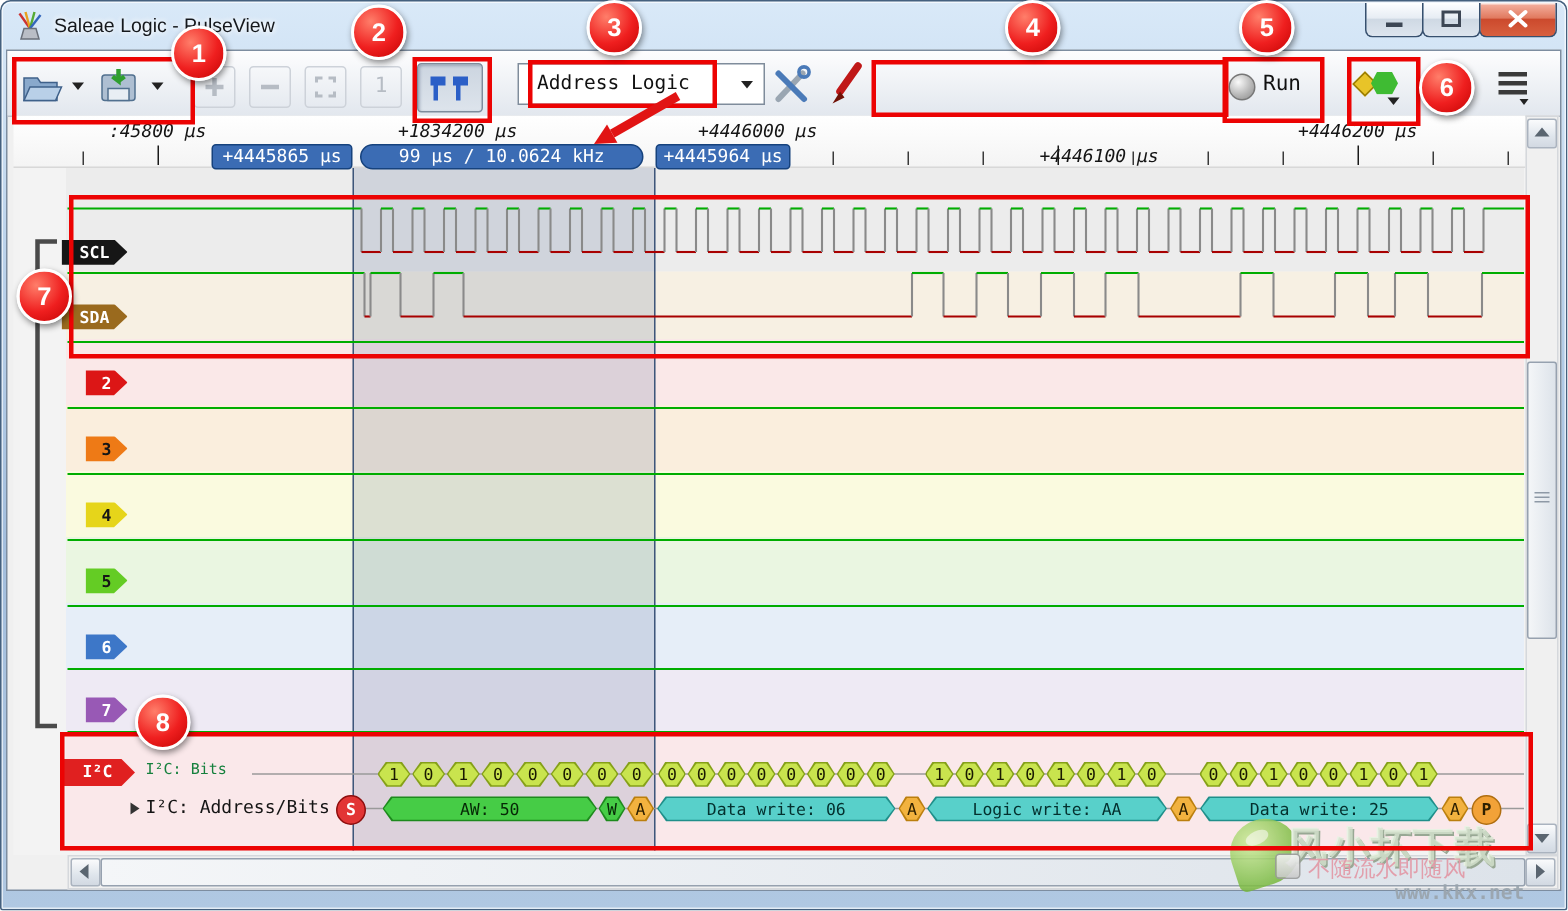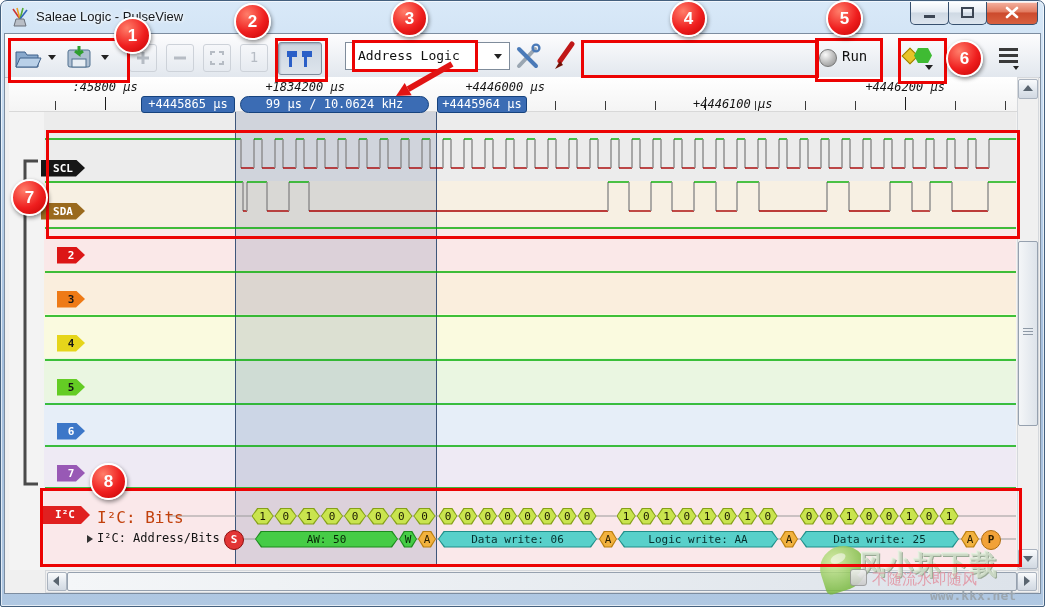--- a/index.html
+++ b/index.html
@@ -211,21 +211,21 @@
       <div class="abs" style="left: 437px; top: 96px; width: 88px; height: 15px; background: rgb(59, 108, 180); border: 1px solid rgb(22, 66, 125); color: rgb(255, 255, 255); font-size: 12px; text-align: center; line-height: 15px; white-space: nowrap; z-index: 12; border-radius: 3px;">+4445964 µs</div>
       <div class="abs" style="left: 41px; top: 159.5px; width: 44px; height: 17px; background: rgb(22, 22, 22); color: rgb(255, 255, 255); font-size: 11px; font-weight: bold; text-align: center; line-height: 17px; padding-right: 0px; z-index: 10; clip-path: polygon(0px 0px, calc(100% - 9px) 0px, 100% 50%, calc(100% - 9px) 100%, 0px 100%);">SCL</div>
       <div class="abs" style="left: 41px; top: 202.5px; width: 44px; height: 17px; background: rgb(154, 106, 30); color: rgb(255, 255, 255); font-size: 11px; font-weight: bold; text-align: center; line-height: 17px; padding-right: 0px; z-index: 10; clip-path: polygon(0px 0px, calc(100% - 9px) 0px, 100% 50%, calc(100% - 9px) 100%, 0px 100%);">SDA</div>
       <div class="abs" style="left: 57px; top: 246.5px; width: 28px; height: 17px; background: rgb(220, 22, 22); color: rgb(255, 255, 255); font-size: 11px; font-weight: bold; text-align: center; line-height: 17px; padding-right: 0px; z-index: 10; clip-path: polygon(0px 0px, calc(100% - 9px) 0px, 100% 50%, calc(100% - 9px) 100%, 0px 100%);">2</div>
       <div class="abs" style="left: 57px; top: 290.5px; width: 28px; height: 17px; background: rgb(238, 122, 22); color: rgb(22, 22, 22); font-size: 11px; font-weight: bold; text-align: center; line-height: 17px; padding-right: 0px; z-index: 10; clip-path: polygon(0px 0px, calc(100% - 9px) 0px, 100% 50%, calc(100% - 9px) 100%, 0px 100%);">3</div>
       <div class="abs" style="left: 57px; top: 334.5px; width: 28px; height: 17px; background: rgb(230, 213, 26); color: rgb(22, 22, 22); font-size: 11px; font-weight: bold; text-align: center; line-height: 17px; padding-right: 0px; z-index: 10; clip-path: polygon(0px 0px, calc(100% - 9px) 0px, 100% 50%, calc(100% - 9px) 100%, 0px 100%);">4</div>
       <div class="abs" style="left: 57px; top: 378.5px; width: 28px; height: 17px; background: rgb(100, 204, 36); color: rgb(22, 22, 22); font-size: 11px; font-weight: bold; text-align: center; line-height: 17px; padding-right: 0px; z-index: 10; clip-path: polygon(0px 0px, calc(100% - 9px) 0px, 100% 50%, calc(100% - 9px) 100%, 0px 100%);">5</div>
       <div class="abs" style="left: 57px; top: 422.5px; width: 28px; height: 17px; background: rgb(61, 119, 200); color: rgb(255, 255, 255); font-size: 11px; font-weight: bold; text-align: center; line-height: 17px; padding-right: 0px; z-index: 10; clip-path: polygon(0px 0px, calc(100% - 9px) 0px, 100% 50%, calc(100% - 9px) 100%, 0px 100%);">6</div>
       <div class="abs" style="left: 57px; top: 464.5px; width: 28px; height: 17px; background: rgb(152, 89, 181); color: rgb(255, 255, 255); font-size: 11px; font-weight: bold; text-align: center; line-height: 17px; padding-right: 0px; z-index: 10; clip-path: polygon(0px 0px, calc(100% - 9px) 0px, 100% 50%, calc(100% - 9px) 100%, 0px 100%);">7</div>
       <div class="abs" style="left: 40px; top: 506px; width: 50px; height: 18px; background: rgb(224, 32, 32); color: rgb(255, 255, 255); font-size: 11px; font-weight: bold; text-align: center; line-height: 18px; z-index: 10; clip-path: polygon(0px 0px, calc(100% - 9px) 0px, 100% 50%, calc(100% - 9px) 100%, 0px 100%);">I²C</div>
-      <div class="abs" style="left: 97px; top: 508px; font-size: 16px; color: #c2410c; white-space: nowrap; z-index: 10;">I²C: Bits</div>
+      <div class="abs" style="left: 97px; top: 508px; font-size: 10px; color: #15803d; white-space: nowrap; z-index: 10;">I²C: Bits</div>
       <div class="abs" style="left: 87px; top: 535px; width: 0px; height: 0px; z-index: 10; border-top: 4px solid transparent; border-bottom: 4px solid transparent; border-left: 6px solid rgb(51, 51, 51);"></div>
       <div class="abs" style="left: 97px; top: 531px; font-size: 12px; color: rgb(20, 20, 20); white-space: nowrap; z-index: 10;">I²C: Address/Bits</div>
       <div class="abs" style="left: 251.5px; top: 507.5px; width: 22.125px; height: 17px; background: rgb(133, 160, 24); clip-path: polygon(0px 50%, 6px 0px, calc(100% - 6px) 0px, 100% 50%, calc(100% - 6px) 100%, 6px 100%); z-index: 9;">
         <div class="hexin" style="background: rgb(201, 228, 78); clip-path: polygon(0px 50%, 6px 0px, calc(100% - 6px) 0px, 100% 50%, calc(100% - 6px) 100%, 6px 100%);"></div>
         <div class="hextxt" style="color: rgb(26, 26, 0); line-height: 17px;">1</div>
       </div>
       <div class="abs" style="left: 274.625px; top: 507.5px; width: 22.125px; height: 17px; background: rgb(133, 160, 24); clip-path: polygon(0px 50%, 6px 0px, calc(100% - 6px) 0px, 100% 50%, calc(100% - 6px) 100%, 6px 100%); z-index: 9;">
         <div class="hexin" style="background: rgb(201, 228, 78); clip-path: polygon(0px 50%, 6px 0px, calc(100% - 6px) 0px, 100% 50%, calc(100% - 6px) 100%, 6px 100%);"></div>
         <div class="hextxt" style="color: rgb(26, 26, 0); line-height: 17px;">0</div>
       </div>

